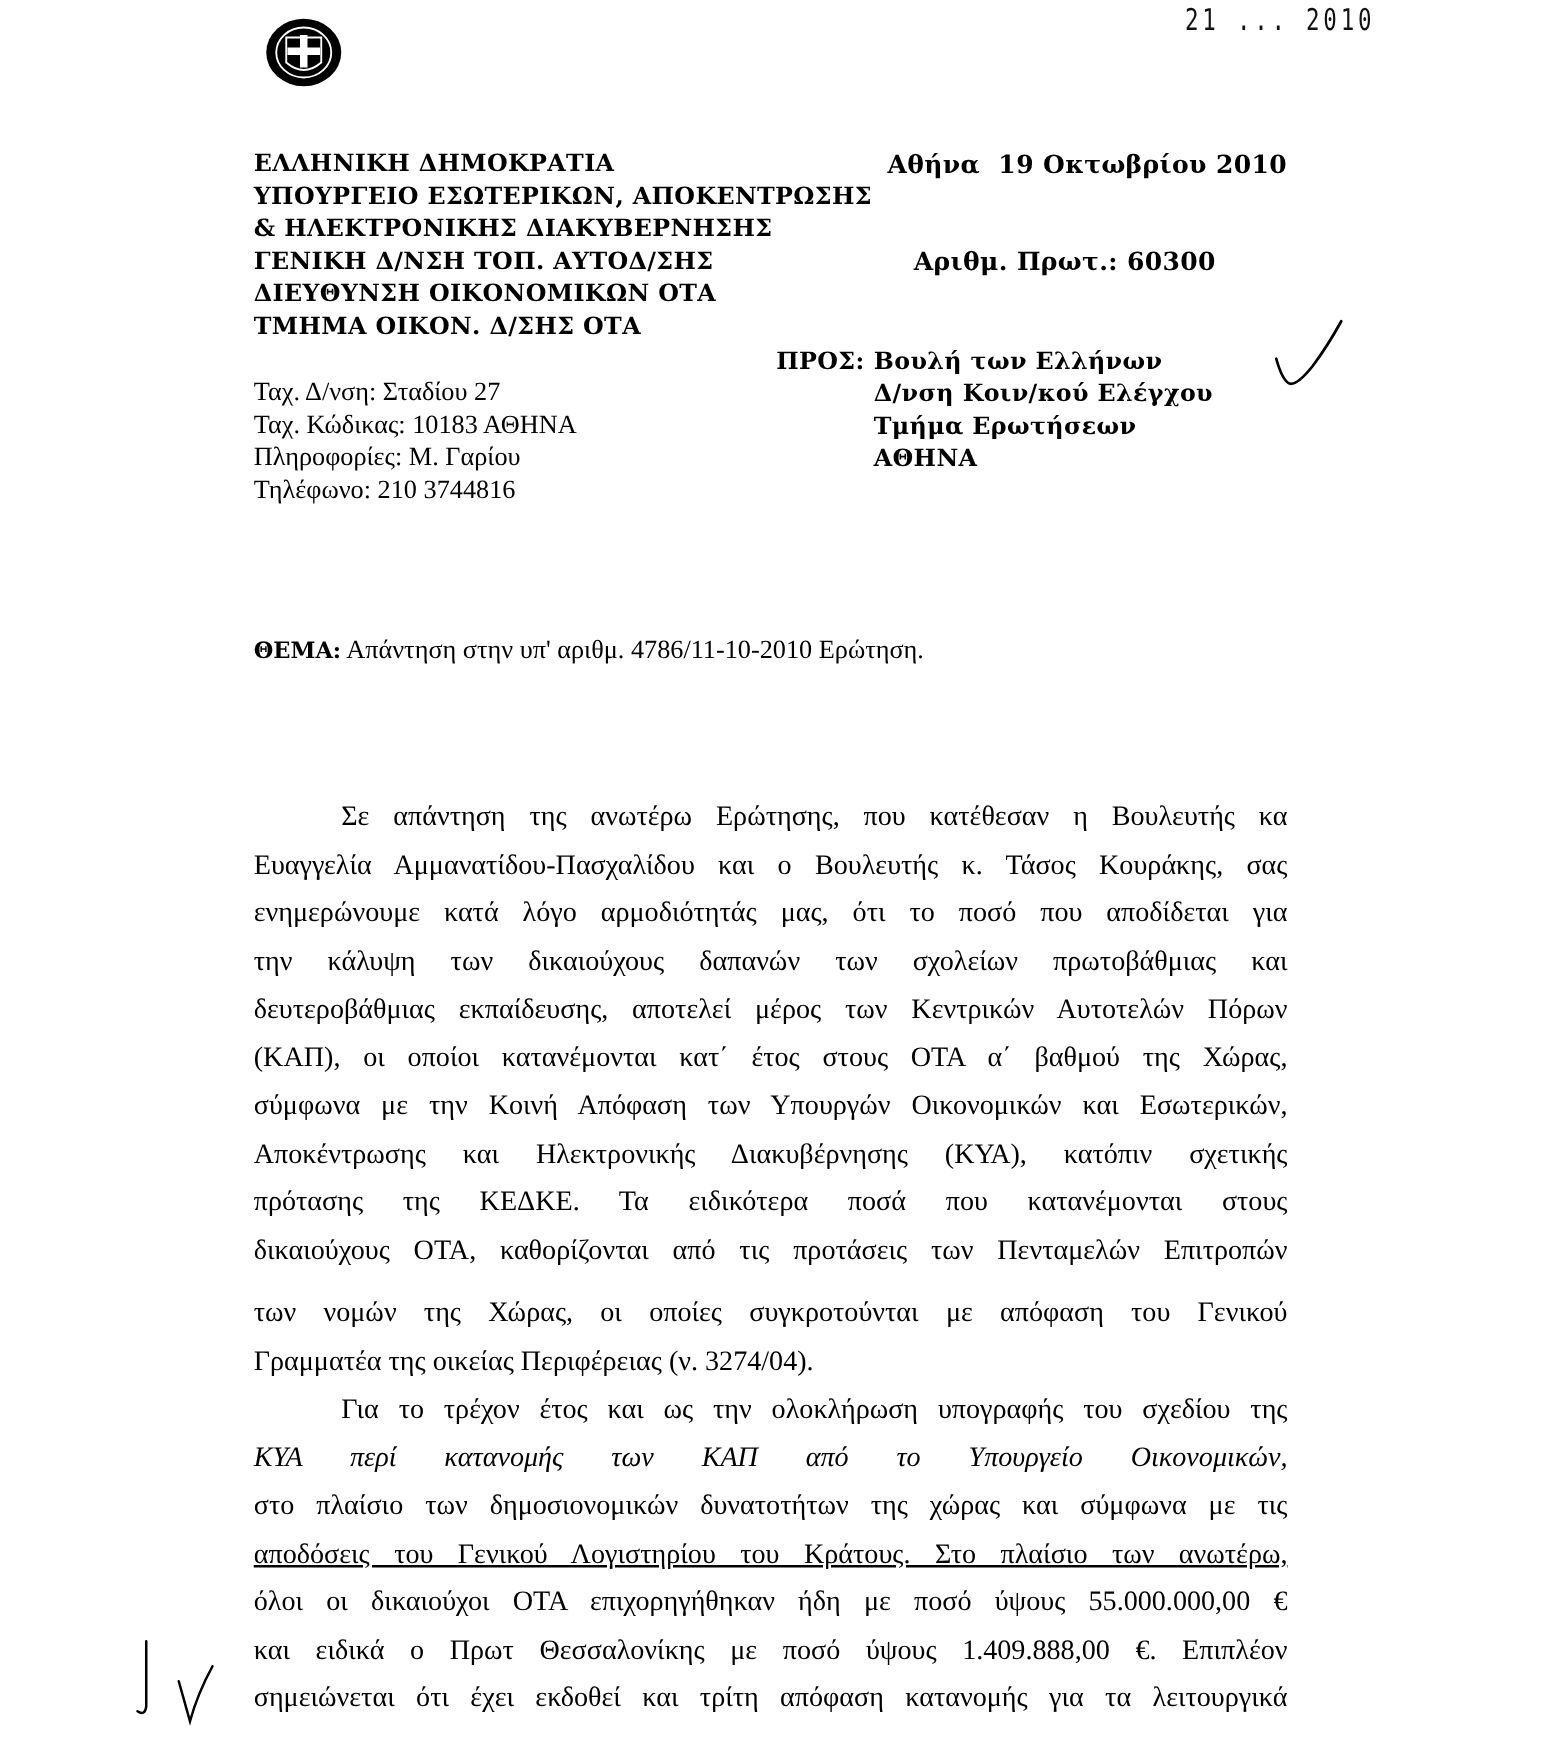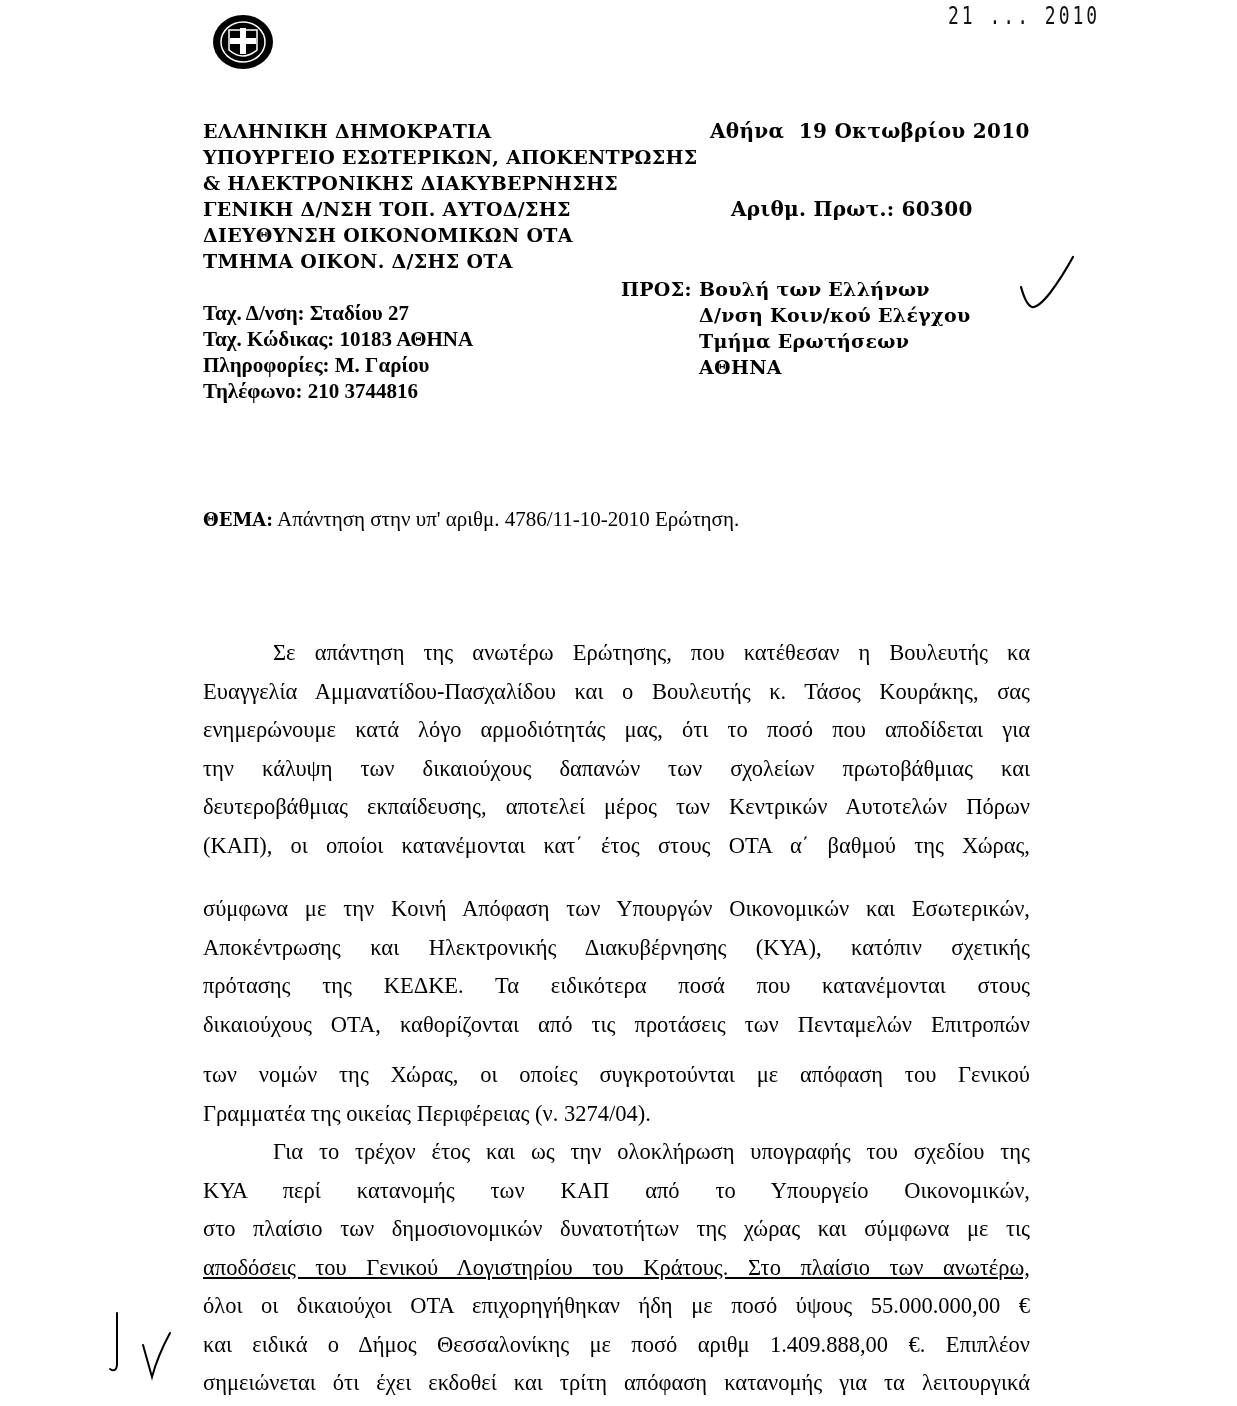--- a/index.html
+++ b/index.html
@@ -8,21 +8,21 @@
   .emblem { left: 208px; top: 10px; width: 70px; height: 60px; }
   .stamp { left: 948px; top: 2px; font-family: "DejaVu Sans Mono", monospace; font-size: 24px; letter-spacing: 4px; color: #111; transform: scaleX(0.75); transform-origin: left top; }
   .hdr { font-family: "DejaVu Serif", serif; font-weight: bold; font-size: 19px; line-height: 26px; letter-spacing: 0.3px; }
   .left-hdr { left: 203px; top: 118px; }
   .date { left: 710px; top: 118px; font-size: 20px; }
   .protocol { left: 731px; top: 196px; font-size: 20px; }
   .to-block { left: 621px; top: 276px; }
   .to-row { display: flex; }
   .to-label { width: 78px; }
   .to-lines { display: flex; flex-direction: column; }
-  .contact { left: 203px; top: 300px; font-family: "Liberation Serif", serif; font-size: 21px; line-height: 26px; font-weight: bold; }
+  .contact { left: 203px; top: 300px; font-family: "Liberation Serif", serif; font-size: 21px; line-height: 26px; }
   .subject { left: 203px; top: 507px; font-family: "Liberation Serif", serif; font-size: 21px; }
   .subject-label { font-family: "DejaVu Serif", serif; font-weight: bold; font-size: 18px; }
   .body-text { left: 203px; top: 620px; width: 827px; font-family: "Liberation Serif", serif; font-size: 22.5px; line-height: 38.5px; text-align: justify; }
   .line { display: block; text-align: justify; text-align-last: justify; white-space: nowrap; }
   .line.last { text-align-last: left; }
 </style>
 </head>
 <body>
 
 <svg class="abs emblem" viewBox="0 0 70 60">
@@ -75,34 +75,34 @@
 </div>
 
 <div class="abs body-text" id="body">
     <div>
       <span class="line" style="padding-left: 70px; width: 757px; white-space: normal; margin-top: 14px;">Σε απάντηση της ανωτέρω Ερώτησης, που κατέθεσαν η Βουλευτής κα</span>
       <span class="line" style="width: 827px; white-space: normal;">Ευαγγελία Αμμανατίδου-Πασχαλίδου και ο Βουλευτής κ. Τάσος Κουράκης, σας</span>
       <span class="line" style="width: 827px; white-space: normal;">ενημερώνουμε κατά λόγο αρμοδιότητάς μας, ότι το ποσό που αποδίδεται για</span>
       <span class="line" style="width: 827px; white-space: normal;">την κάλυψη των δικαιούχους δαπανών των σχολείων πρωτοβάθμιας και</span>
       <span class="line" style="width: 827px; white-space: normal;">δευτεροβάθμιας εκπαίδευσης, αποτελεί μέρος των Κεντρικών Αυτοτελών Πόρων</span>
       <span class="line" style="width: 827px; white-space: normal;">(ΚΑΠ), οι οποίοι κατανέμονται κατ΄ έτος στους ΟΤΑ α΄ βαθμού της Χώρας,</span>
-      <span class="line" style="width: 827px; white-space: normal; margin-top: 25px;">σύμφωνα με την Κοινή Απόφαση των Υπουργών Οικονομικών και Εσωτερικών,</span>
+      <span class="line" style="width: 827px; white-space: normal;">σύμφωνα με την Κοινή Απόφαση των Υπουργών Οικονομικών και Εσωτερικών,</span>
       <span class="line" style="width: 827px; white-space: normal;">Αποκέντρωσης και Ηλεκτρονικής Διακυβέρνησης (ΚΥΑ), κατόπιν σχετικής</span>
       <span class="line" style="width: 827px; white-space: normal;">πρότασης της ΚΕΔΚΕ. Τα ειδικότερα ποσά που κατανέμονται στους</span>
       <span class="line" style="width: 827px; white-space: normal;">δικαιούχους ΟΤΑ, καθορίζονται από τις προτάσεις των Πενταμελών Επιτροπών</span>
       <span class="line" style="width: 827px; white-space: normal; margin-top: 12px;">των νομών της Χώρας, οι οποίες συγκροτούνται με απόφαση του Γενικού</span>
       <span class="line last" style="width: 827px; white-space: normal;">Γραμματέα της οικείας Περιφέρειας (ν. 3274/04).</span>
     </div>
     <div>
       <span class="line" style="padding-left: 70px; width: 757px; white-space: normal;">Για το τρέχον έτος και ως την ολοκλήρωση υπογραφής του σχεδίου της</span>
-      <span class="line" style="width: 827px; white-space: normal;">ΚΥΑ περί κατανομής των ΚΑΠ από το Υπουργείο Οικονομικών,</span>
+      <span class="line" style="width: 827px; white-space: normal; font-style: italic;">ΚΥΑ περί κατανομής των ΚΑΠ από το Υπουργείο Οικονομικών,</span>
       <span class="line" style="width: 827px; white-space: normal;">στο πλαίσιο των δημοσιονομικών δυνατοτήτων της χώρας και σύμφωνα με τις</span>
       <span class="line" style="width: 827px; white-space: normal; text-decoration: underline;">αποδόσεις του Γενικού Λογιστηρίου του Κράτους. Στο πλαίσιο των ανωτέρω,</span>
       <span class="line" style="width: 827px; white-space: normal;">όλοι οι δικαιούχοι ΟΤΑ επιχορηγήθηκαν ήδη με ποσό ύψους 55.000.000,00 €</span>
-      <span class="line" style="width: 827px; white-space: normal;">και ειδικά ο Δήμος Θεσσαλονίκης με ποσό αριθμ 1.409.888,00 €. Επιπλέον</span>
+      <span class="line" style="width: 827px; white-space: normal;">και ειδικά ο Πρωτ Θεσσαλονίκης με ποσό ύψους 1.409.888,00 €. Επιπλέον</span>
       <span class="line" style="width: 827px; white-space: normal;">σημειώνεται ότι έχει εκδοθεί και τρίτη απόφαση κατανομής για τα λειτουργικά</span>
     </div>
   </div>
 
 <svg class="abs" style="left:100px;top:1305px;width:80px;height:80px" viewBox="0 0 80 80">
   <path d="M17 8 L17 60 Q16 68 10 64" fill="none" stroke="#000" stroke-width="2" stroke-linecap="round"></path>
   <path d="M43 40 Q48 58 52 72 Q58 50 70 28" fill="none" stroke="#000" stroke-width="2" stroke-linecap="round"></path>
 </svg>
 
 </body></html>

